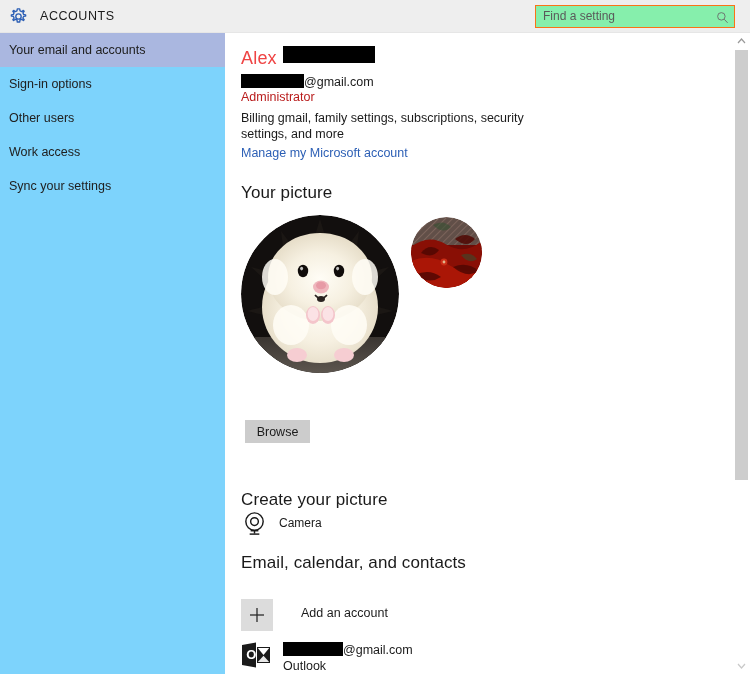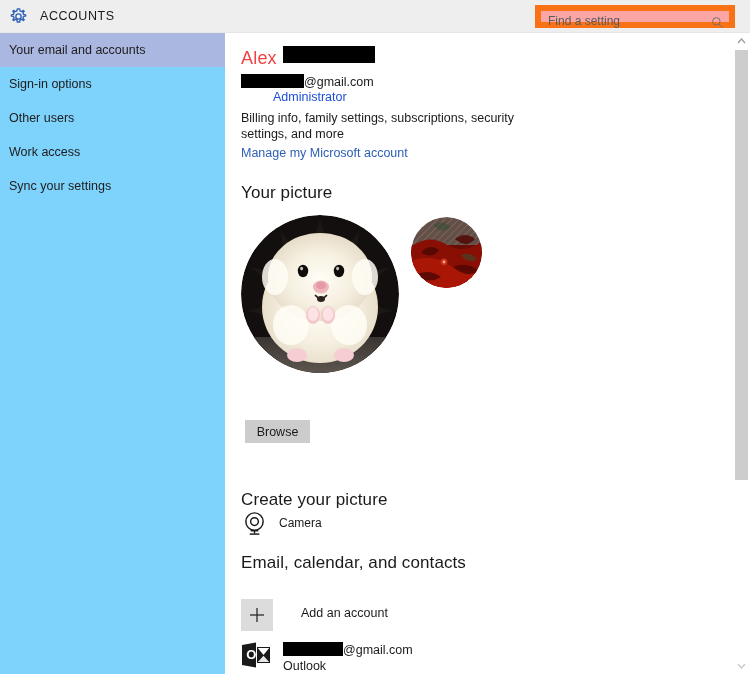--- a/index.html
+++ b/index.html
@@ -38,22 +38,22 @@
     position: absolute;
     left: 40px; top: 9px;
     font-size: 12.5px;
     letter-spacing: 0.55px;
     color: #1a1a1a;
   }
   .search-box {
     position: absolute;
     right: 15px; top: 5px;
     width: 200px; height: 23px;
-    background: #fca5a5;
-    border: 6px solid #f97316;
+    background: #86efac;
+    border: 1px solid #f97316;
     box-sizing: border-box;
   }
   .search-input {
     position: absolute;
     left: 7px; top: 0;
     width: 165px; height: 21px;
     line-height: 21px;
     font-size: 12px;
     color: #5a5a5a;
     border: none;
@@ -124,22 +124,21 @@
     white-space: nowrap;
   }
   .redact-email {
     width: 63px; height: 14px;
     vertical-align: -2px;
   }
   .acct-role {
     position: absolute;
     left: 16px; top: 57px;
     font-size: 12.5px;
-    color: #1d4ed8;
-    margin-left: 32px;
+    color: #b91c1c;
   }
   .acct-desc {
     position: absolute;
     left: 16px; top: 77px;
     width: 300px;
     font-size: 12.5px;
     line-height: 16px;
     color: #1a1a1a;
   }
   .acct-link {
@@ -334,21 +333,21 @@
     <div class="acct-name">
       <span>Alex</span><span class="redact redact-name"></span>
     </div>
 
     <div class="acct-email">
       <span class="redact redact-email"></span><span>@gmail.com</span>
     </div>
 
     <div class="acct-role">Administrator</div>
 
-    <div class="acct-desc">Billing info, family settings, subscriptions, security settings, and more</div>
+    <div class="acct-desc">Billing gmail, family settings, subscriptions, security settings, and more</div>
 
     <a class="acct-link" href="#">Manage my Microsoft account</a>
 
     <div class="section-title" id="title-your-picture">Your picture</div>
 
     <div class="avatar-main">
       <svg width="158" height="158" viewBox="0 0 158 158">
         <defs>
           <clipPath id="clipMain">
               <circle cx="79" cy="79" r="79"></circle>

